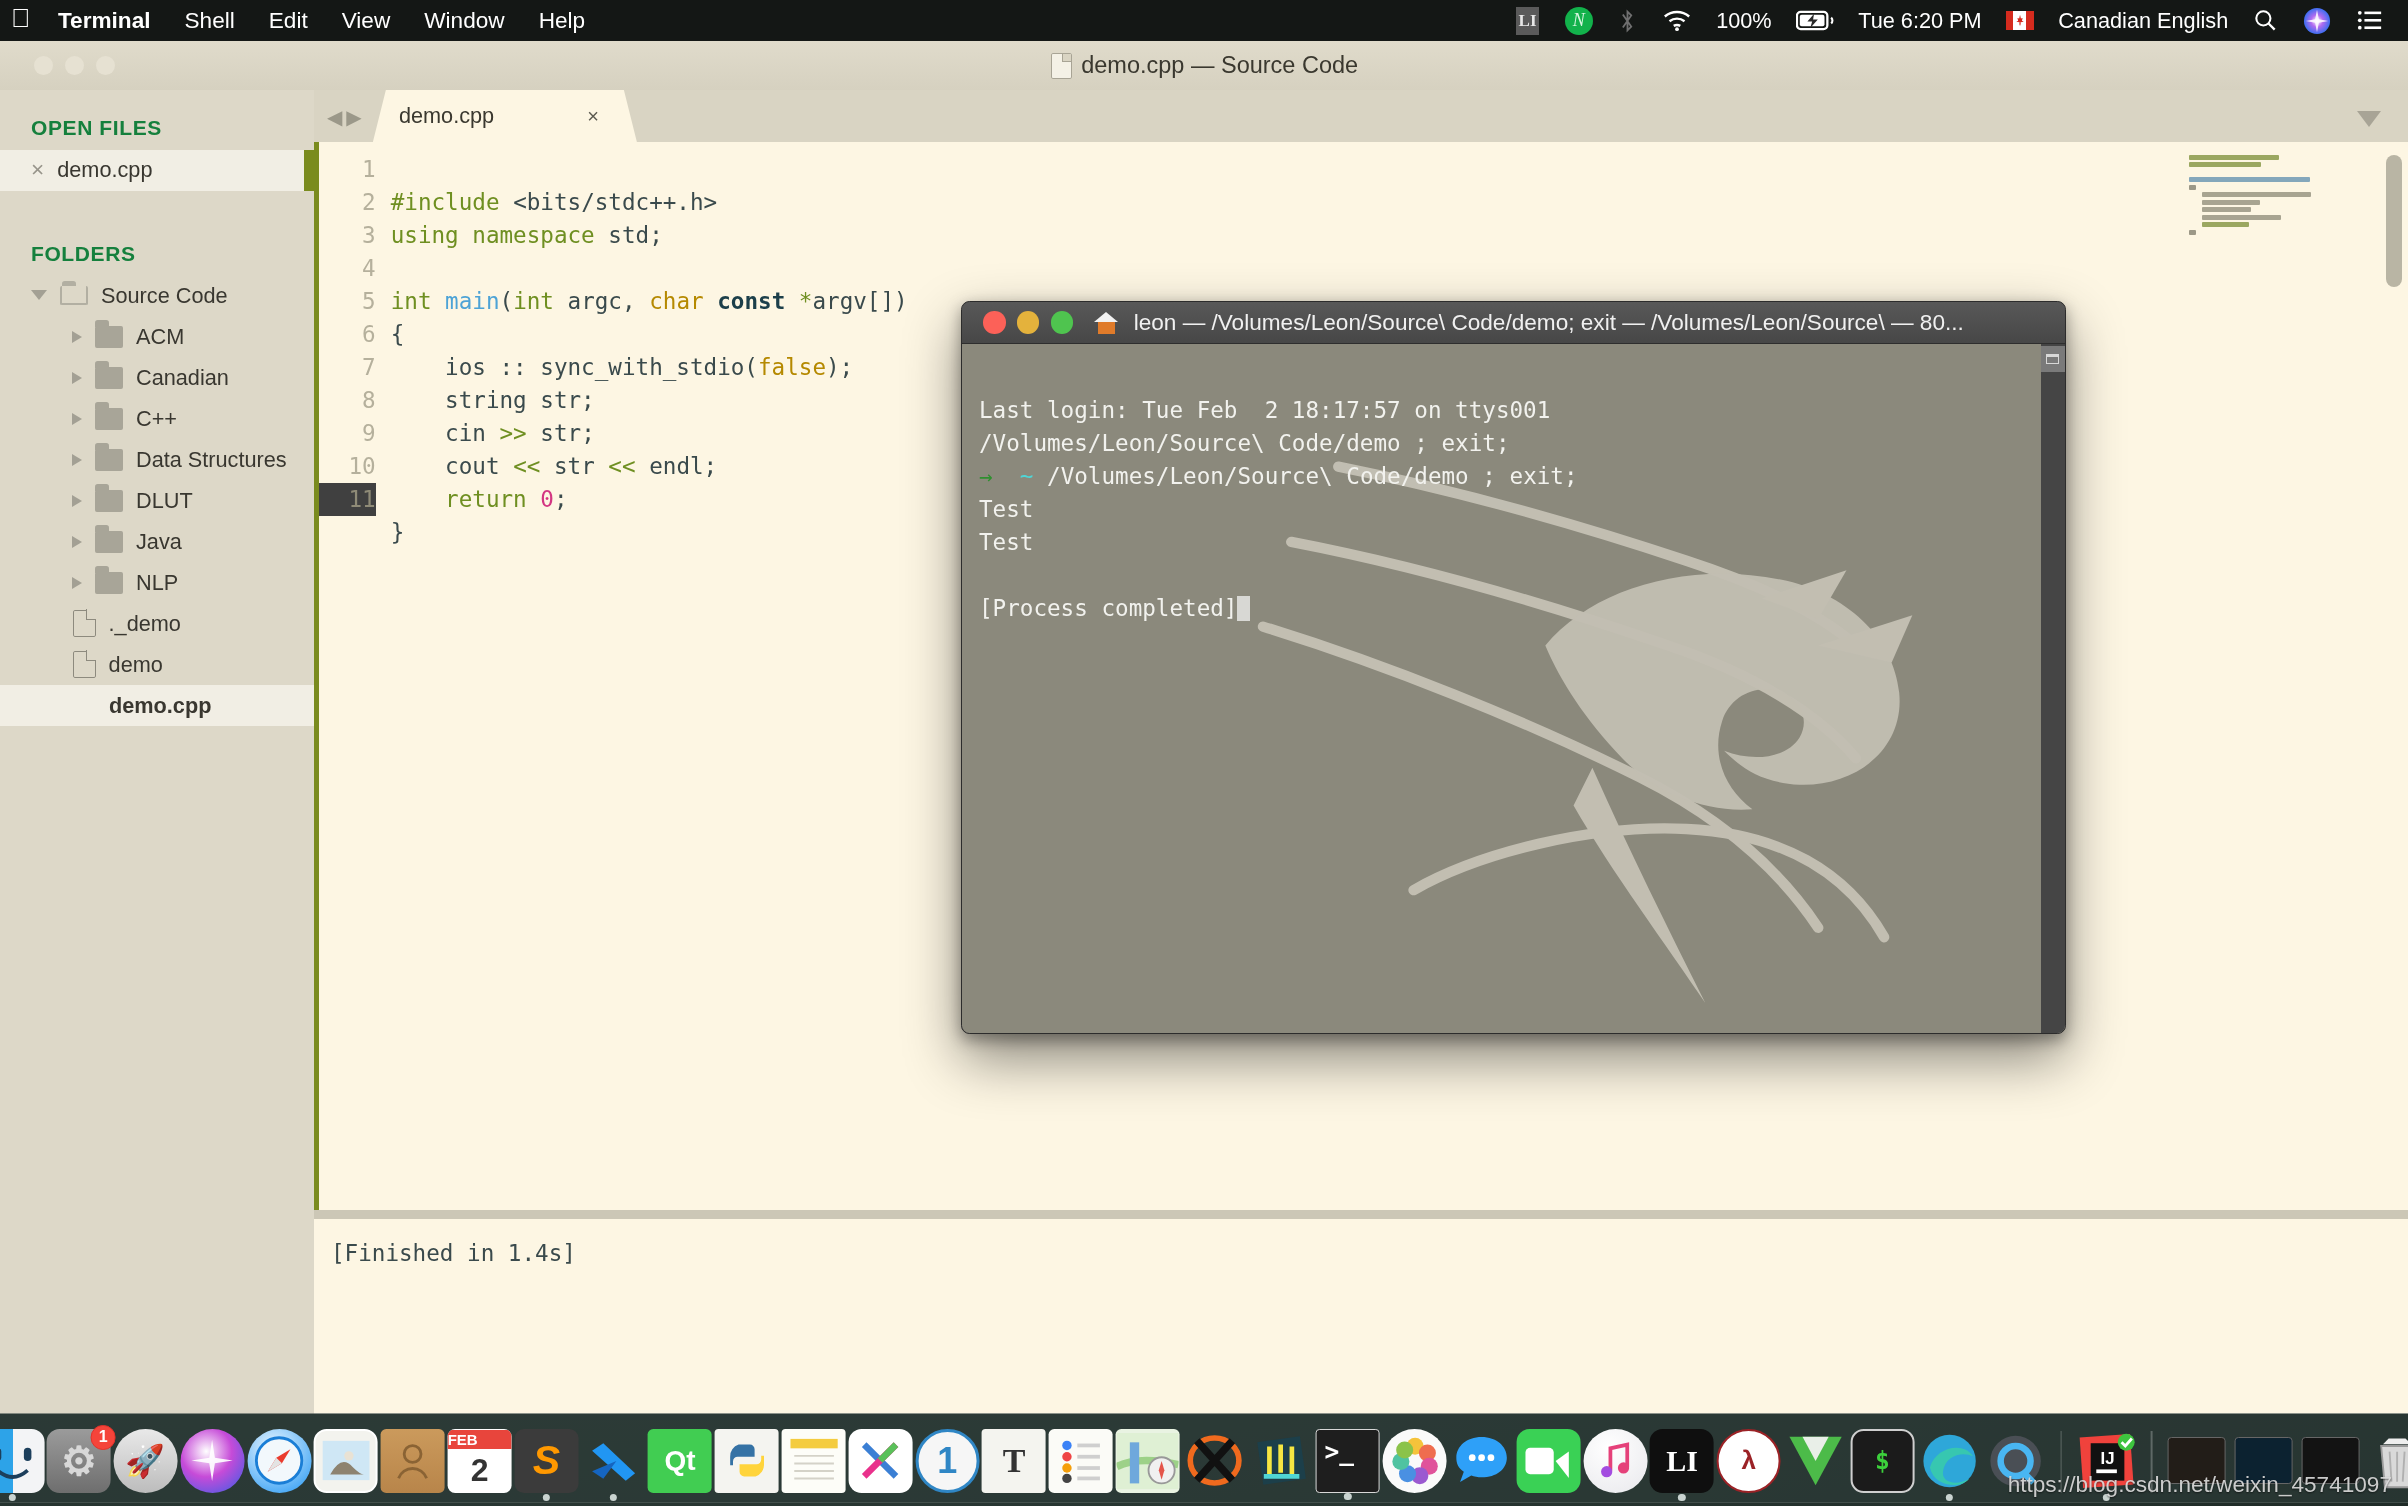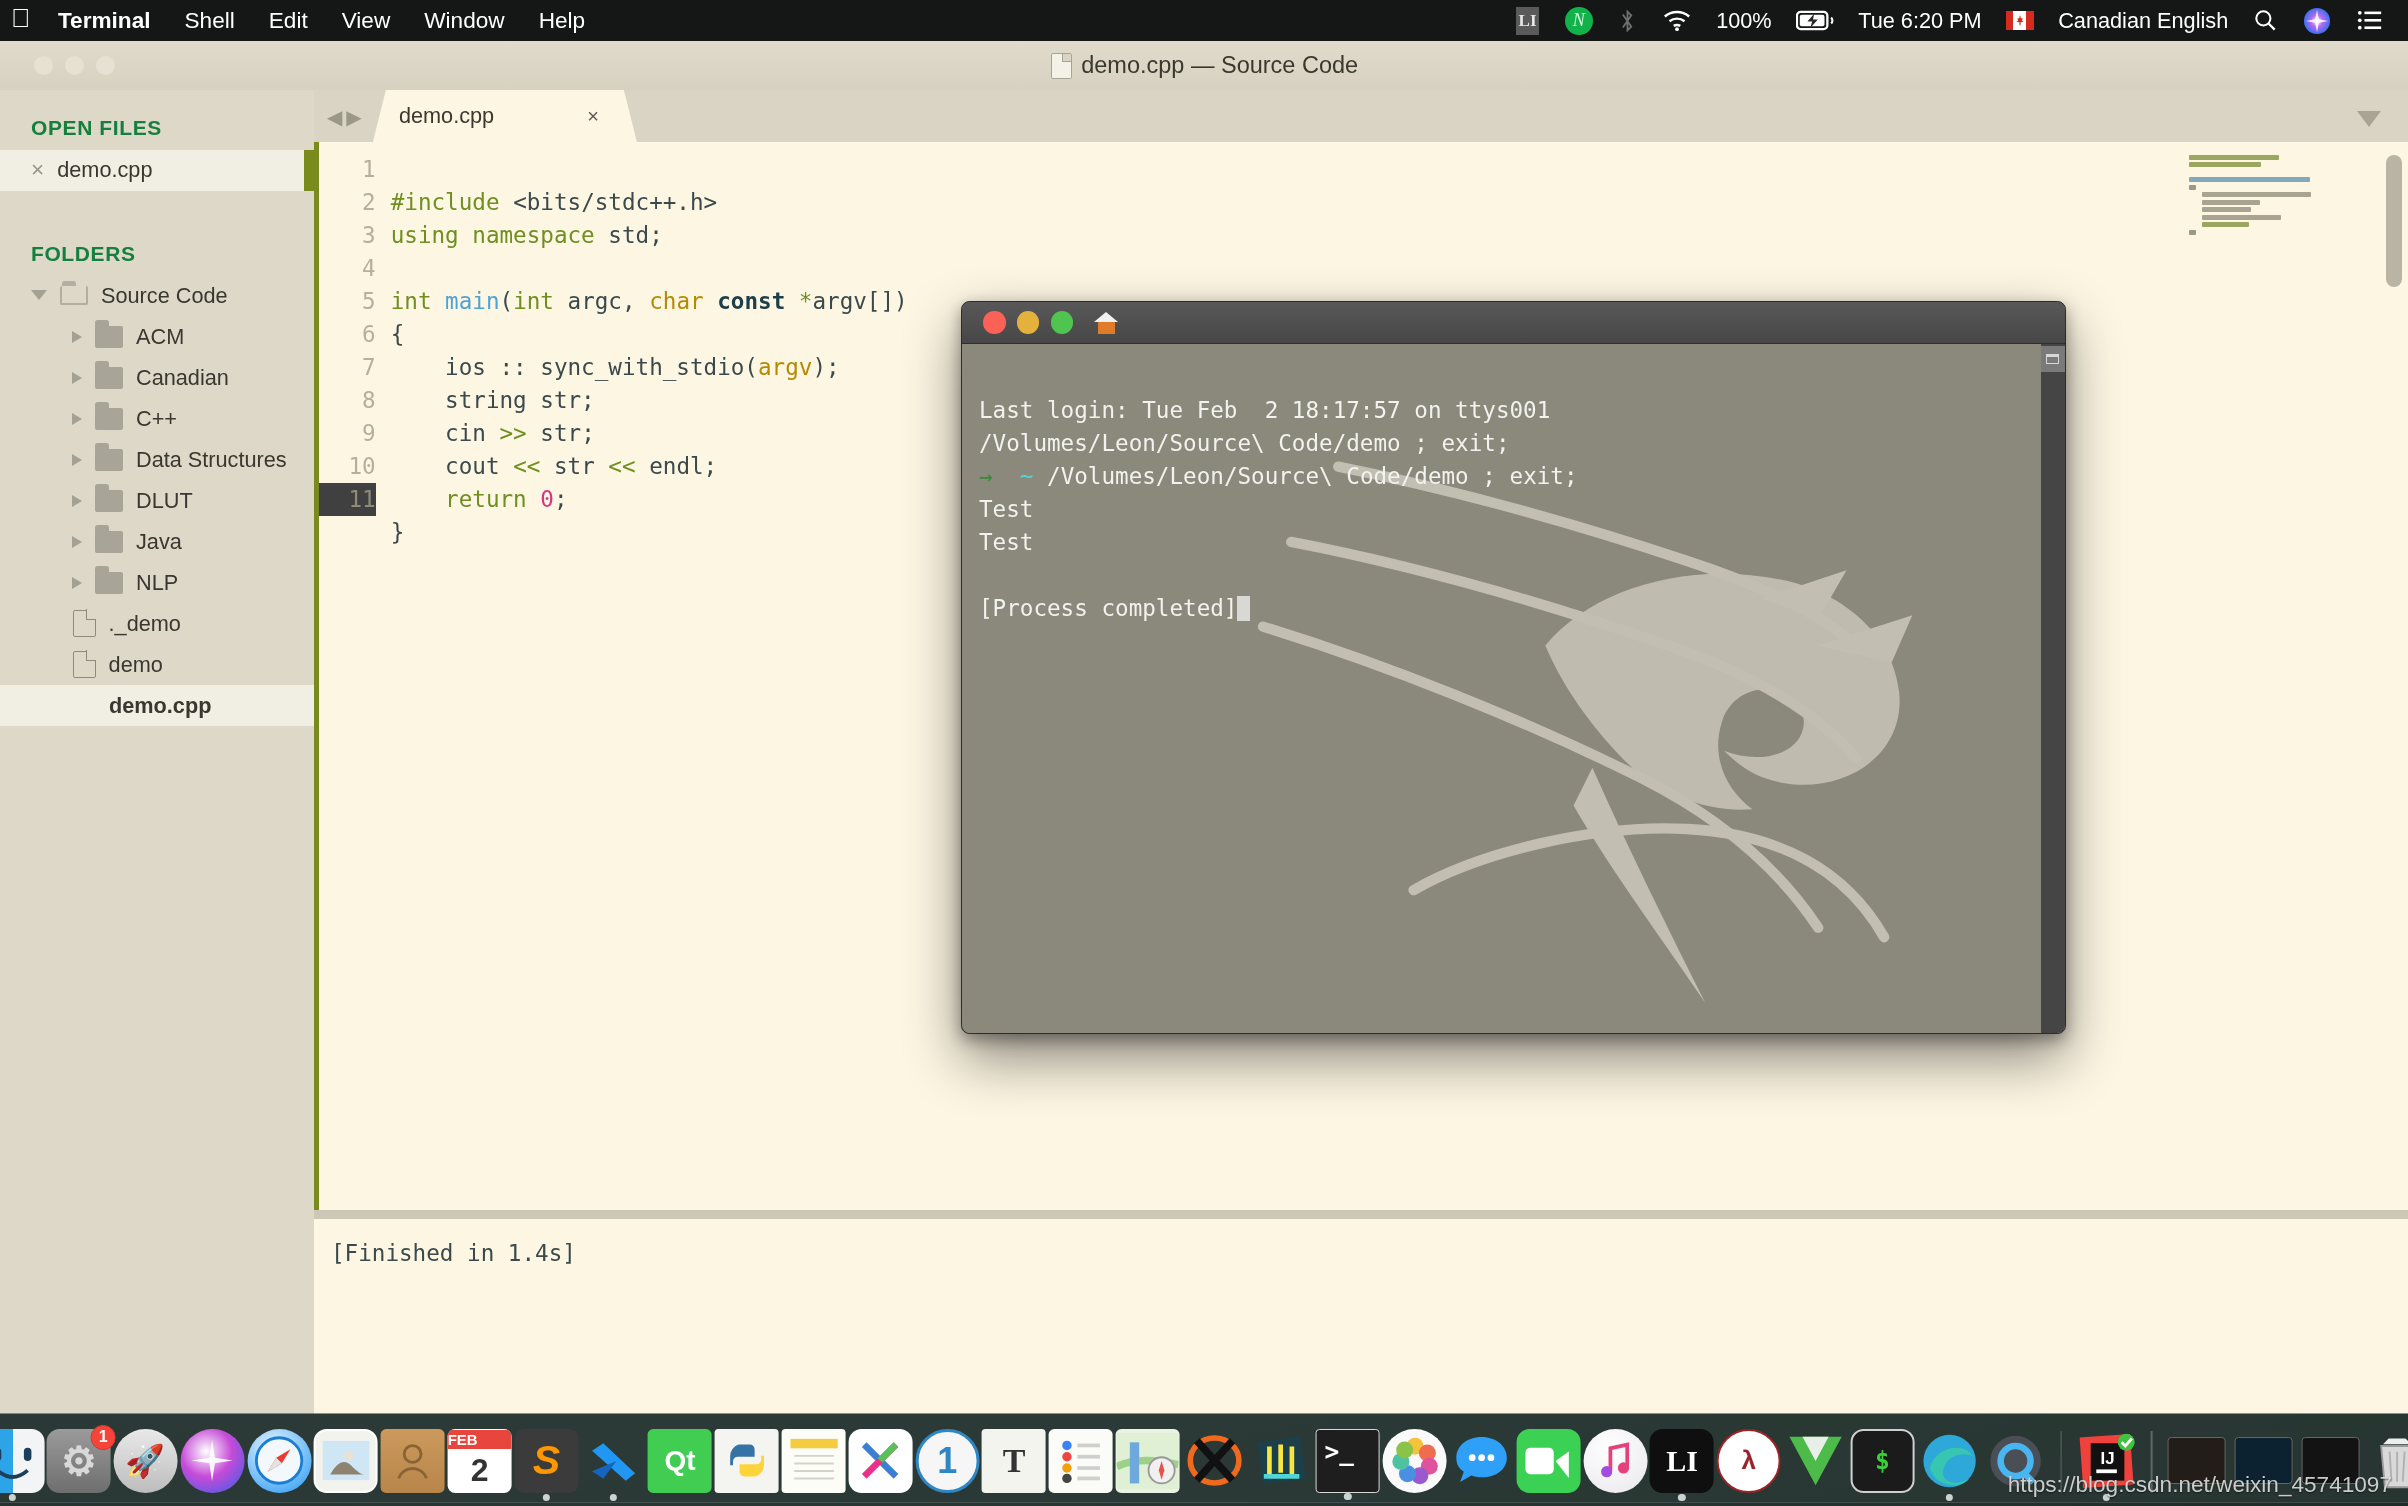--- a/index.html
+++ b/index.html
@@ -488,21 +488,21 @@
             <span>10</span><br>
             <span class="cur">11</span>
           </div>
 
           <div class="codearea">
 <span><span class="kw-green">#include</span> <span class="kw-plain">&lt;bits/stdc++.h&gt;</span></span>
 <span><span class="kw-green">using namespace</span> <span class="kw-plain">std;</span></span>
 <span></span>
 <span><span class="kw-green">int</span> <span class="kw-blue">main</span><span class="kw-plain">(</span><span class="kw-green">int</span> <span class="kw-plain">argc, </span><span class="kw-orange">char</span> <span class="kw-const">const</span> <span class="kw-green">*</span><span class="kw-plain">argv[])</span></span>
 <span><span class="kw-plain">{</span></span>
-<span><span class="kw-plain">    ios :: sync_with_stdio(</span><span class="kw-orange">argv</span><span class="kw-plain">);</span></span>
+<span><span class="kw-plain">    ios :: sync_with_stdio(</span><span class="kw-orange">false</span><span class="kw-plain">);</span></span>
 <span><span class="kw-plain">    string str;</span></span>
 <span><span class="kw-plain">    cin </span><span class="kw-op">&gt;&gt;</span><span class="kw-plain"> str;</span></span>
 <span><span class="kw-plain">    cout </span><span class="kw-op">&lt;&lt;</span><span class="kw-plain"> str </span><span class="kw-op">&lt;&lt;</span><span class="kw-plain"> endl;</span></span>
 <span><span class="kw-green">    return</span> <span class="kw-num">0</span><span class="kw-plain">;</span></span>
 <span><span class="kw-plain">}</span></span>
           </div>
 
           <div class="minimap">
             <div class="mm-line" style="width:90px;background:#8a9a4a"></div>
             <div class="mm-line" style="width:72px;background:#8a9a4a"></div>
@@ -527,20 +527,21 @@
     </div>
 
   </div>
 
   <div class="term">
     <div class="term-title">
       <span class="tdot r"></span>
       <span class="tdot y"></span>
       <span class="tdot g"></span>
       <span class="home-icon"></span>
+      <span class="term-title-text">leon — /Volumes/Leon/Source\ Code/demo; exit — /Volumes/Leon/Source\ — 80...</span>
     </div>
     <div class="term-body">
       <svg class="dragon" viewBox="0 0 900 700">
         <g fill="none" stroke="#efeade" stroke-width="11" stroke-linecap="round">
           <path d="M250 110 C400 140 530 180 620 210 C700 236 760 265 800 300"></path>
           <path d="M200 190 C330 215 470 255 600 300 C690 330 760 372 800 420"></path>
           <path d="M170 280 C300 320 450 380 570 440 C660 485 720 540 760 600"></path>
           <path d="M330 560 C400 520 520 490 620 495 C720 500 790 540 830 610"></path>
         </g>
         <path d="M470 300 C520 240 620 210 720 230 C790 244 840 292 846 350 C852 410 800 450 740 448

